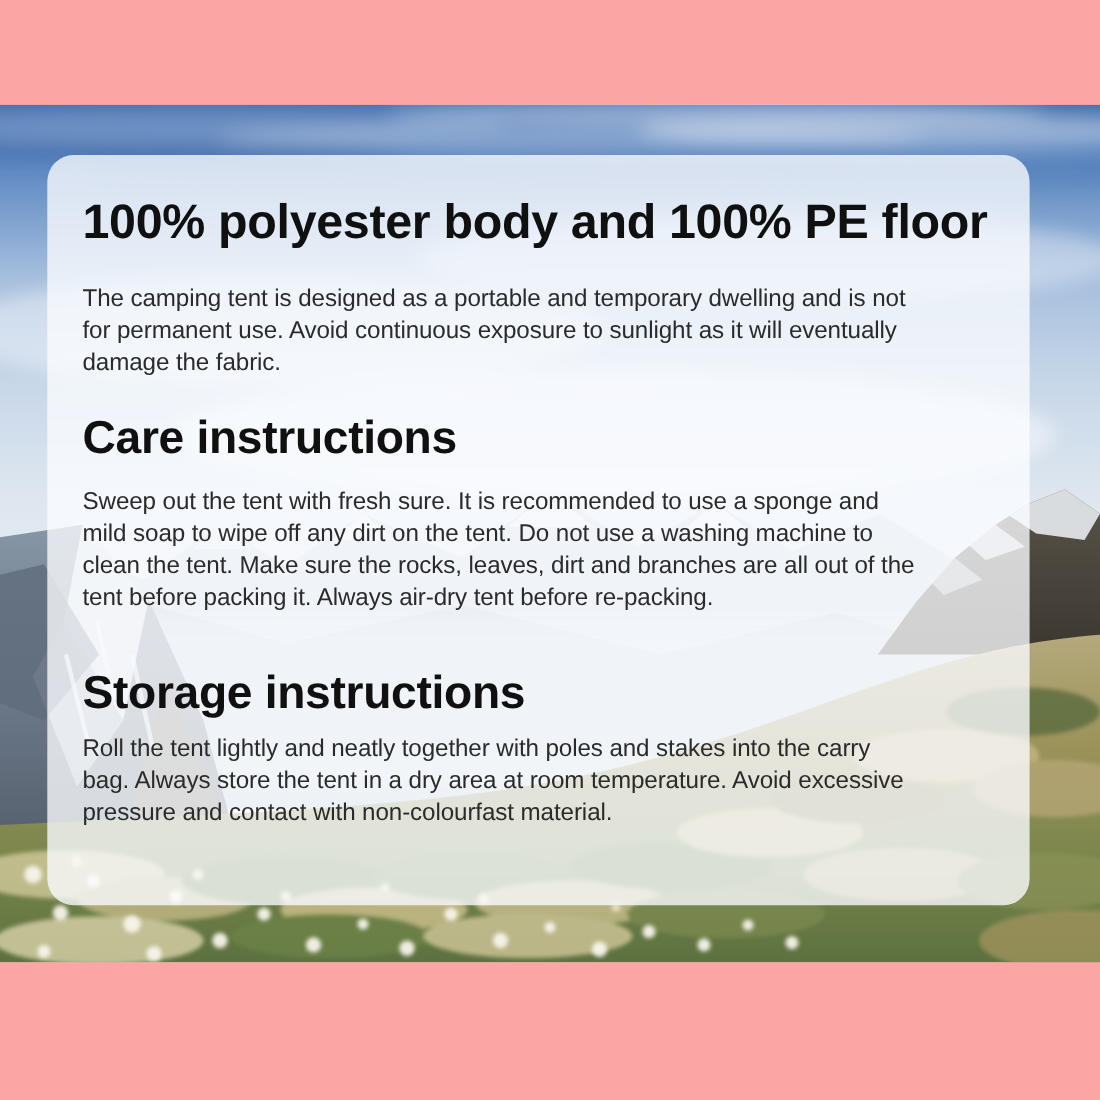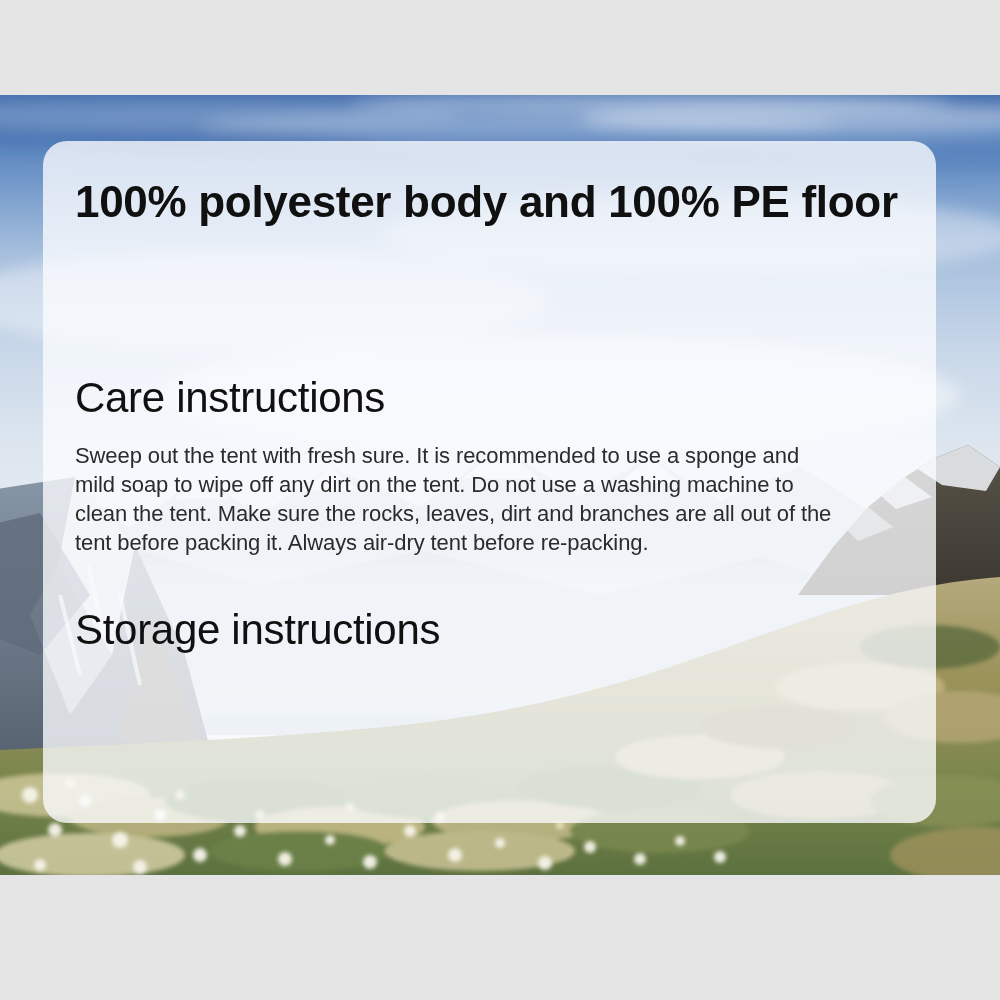--- a/index.html
+++ b/index.html
@@ -1,40 +1,40 @@
 <!DOCTYPE html>
 <html><head>
 <meta charset="utf-8">
 <style>
   html,body{margin:0;padding:0;}
   body{
     width:1000px;height:1000px;background:#ffffff;overflow:hidden;
     font-family:"Liberation Sans",sans-serif;
   }
-  .canvas{position:relative;width:1000px;height:1000px;background:#e5e5e5;}
+  .canvas{position:relative;width:1000px;height:1000px;background:#fca5a5;}
   .photo{
     position:absolute;left:0;top:95px;width:1000px;height:780px;overflow:hidden;
   }
   .photo svg{display:block;width:1000px;height:780px;}
   .card{
     position:absolute;left:43px;top:141px;width:893px;height:682px;
     background:rgba(251,253,255,0.78);
     border-radius:24px;
     box-sizing:border-box;
   }
   .card h1,.card h2,.card p{position:absolute;left:32px;margin:0;padding:0;white-space:pre-line;}
   h1{
     top:39px;
     font-family:"Liberation Sans",sans-serif;
     font-weight:bold;font-size:44px;line-height:44px;letter-spacing:-0.3px;
     color:#101010;white-space:nowrap;
   }
   h2{
     font-family:"Liberation Sans",sans-serif;
-    font-weight:normal;font-size:42px;line-height:42px;letter-spacing:-0.3px;
+    font-weight:bold;font-size:42px;line-height:42px;letter-spacing:-0.3px;
     color:#101010;white-space:nowrap;
   }
   .h2a{top:236px;}
   .h2b{top:468px;}
   .body{
     font-family:"Liberation Sans",sans-serif;
     font-size:22px;line-height:29px;color:#2b2b2b;letter-spacing:-0.1px;
   }
   .intro{top:115px;}
   .p2{top:300px;}
@@ -177,21 +177,27 @@
         <circle cx="260" cy="720" r="5"></circle>
           <circle cx="350" cy="712" r="4"></circle>
         <circle cx="440" cy="722" r="5"></circle>
           <circle cx="560" cy="730" r="4"></circle>
       </g>
     </svg>
   </div>
 
   <section class="card">
     <h1>100% polyester body and 100% PE floor</h1>
+    <p class="body intro">The camping tent is designed as a portable and temporary dwelling and is not
+for permanent use. Avoid continuous exposure to sunlight as it will eventually
+damage the fabric.</p>
     <h2 class="h2a">Care instructions</h2>
     <p class="body p2">Sweep out the tent with fresh sure. It is recommended to use a sponge and
 mild soap to wipe off any dirt on the tent. Do not use a washing machine to
 clean the tent. Make sure the rocks, leaves, dirt and branches are all out of the
 tent before packing it. Always air-dry tent before re-packing.</p>
     <h2 class="h2b">Storage instructions</h2>
+    <p class="body p3">Roll the tent lightly and neatly together with poles and stakes into the carry
+bag. Always store the tent in a dry area at room temperature. Avoid excessive
+pressure and contact with non-colourfast material.</p>
   </section>
 
 </div>
 
 </body></html>

